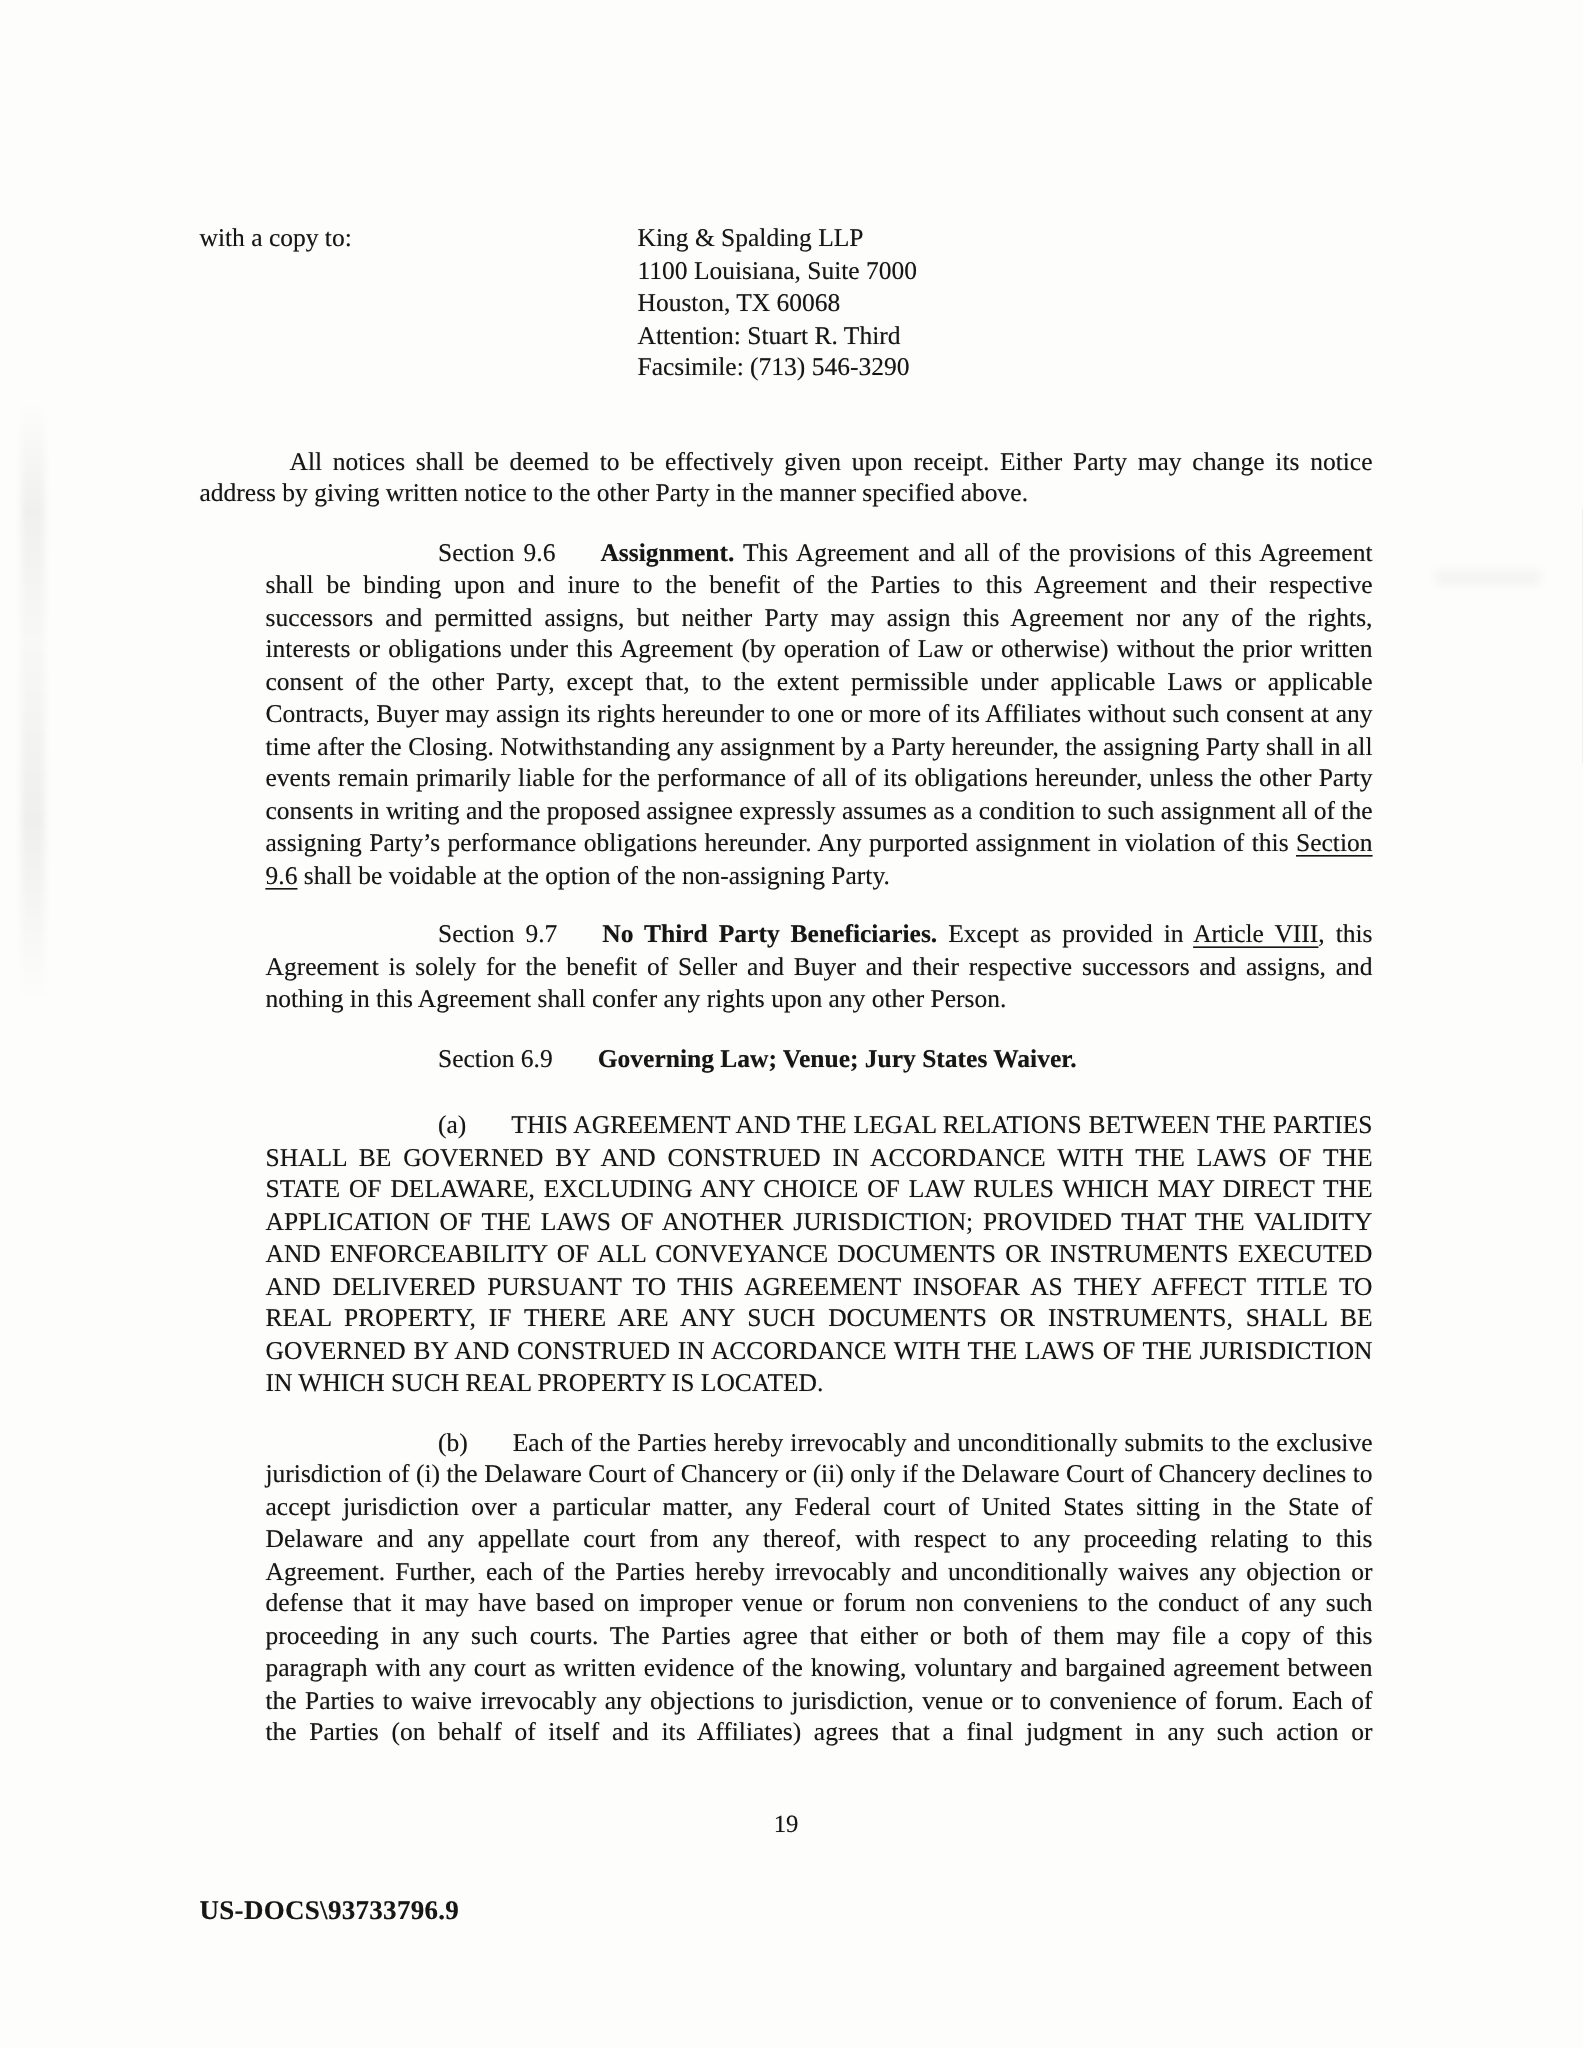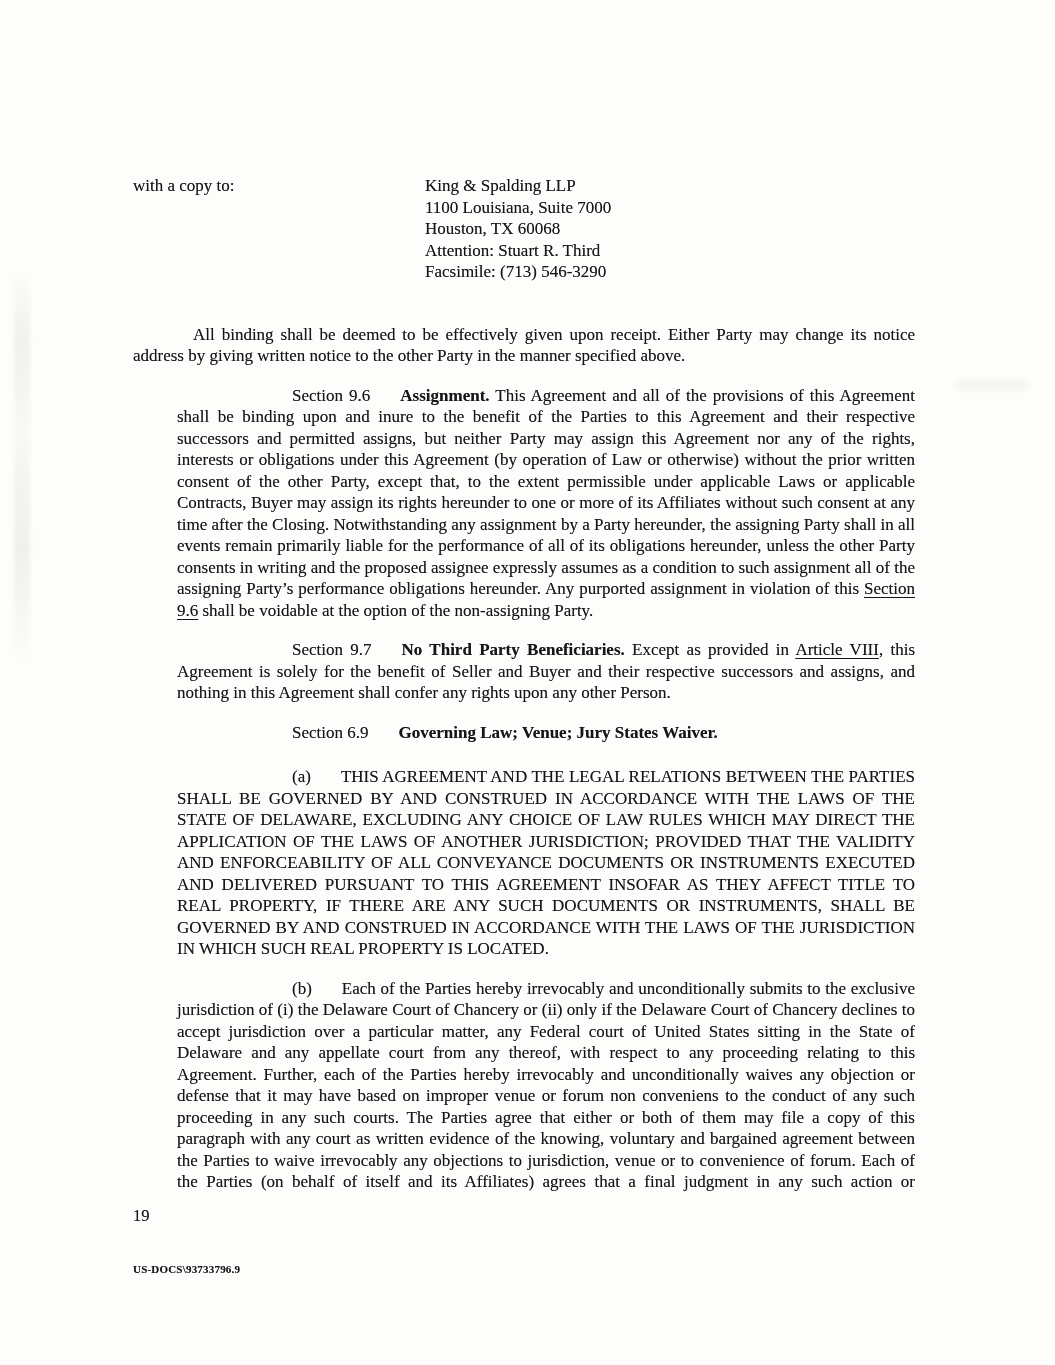--- a/index.html
+++ b/index.html
@@ -23,36 +23,36 @@
     font-size:17px;line-height:21.5px;
   }
   .notice-block{display:flex;margin:0 0 41px 0;}
   .notice-label{width:292px;flex:0 0 292px;}
   .addr-line{white-space:nowrap;}
   .para{
     margin:0 0 18px 0;
     text-align:justify;
     text-shadow:0 0 0.5px rgba(0,0,0,0.45);
   }
-  .notice-block{text-shadow:0 0 0.5px rgba(0,0,0,0.45);margin-top:27px;}
+  .notice-block{text-shadow:0 0 0.5px rgba(0,0,0,0.45);}
   .indent-1{text-indent:60px;}
   .indent-2{text-indent:115px;margin-left:44px;}
   .heading-space{margin-bottom:23px;}
   .justify-last{text-align-last:justify;}
   .b{font-weight:bold;}
   .u{text-decoration:underline;text-underline-offset:3px;}
   .tab{display:inline-block;width:30px;}
   .page-number{
     position:absolute;left:133px;top:1206px;width:782px;
-    text-align:left;font-size:16.5px;
+    text-align:center;font-size:16.5px;
     text-shadow:0 0 0.5px rgba(0,0,0,0.45);
   }
   .doc-footer{
     position:absolute;left:133px;top:1263px;
-    font-size:11px;font-weight:bold;letter-spacing:0.2px;
+    font-size:18px;font-weight:bold;letter-spacing:0.2px;
     text-shadow:0 0 0.5px rgba(0,0,0,0.4);
   }
 </style>
 </head>
 <body>
 
 <div class="page">
   <div class="artifact streak-left"></div>
   <div class="artifact streak-right"></div>
 
@@ -62,21 +62,21 @@
       <div class="notice-address">
           <div class="addr-line">King &amp; Spalding LLP</div>
           <div class="addr-line">1100 Louisiana, Suite 7000</div>
           <div class="addr-line">Houston, TX 60068</div>
           <div class="addr-line">Attention: Stuart R. Third</div>
           <div class="addr-line">Facsimile: (713) 546-3290</div>
         </div>
     </div>
 
     <div>
-        <p class="para indent-1"><span>All binding shall be deemed to be effectively given upon receipt.  Either Party may change its notice address by giving written notice to the other Party in the manner specified above.</span></p>
+        <p class="para indent-1"><span>All notices shall be deemed to be effectively given upon receipt.  Either Party may change its notice address by giving written notice to the other Party in the manner specified above.</span></p>
         <p class="para indent-2"><span>Section 9.6</span><span class="tab"></span><span class="b">Assignment.</span><span>  This Agreement and all of the provisions of this Agreement shall be binding upon and inure to the benefit of the Parties to this Agreement and their respective successors and permitted assigns, but neither Party may assign this Agreement nor any of the rights, interests or obligations under this Agreement (by operation of Law or otherwise) without the prior written consent of the other Party, except that, to the extent permissible under applicable Laws or applicable Contracts, Buyer may assign its rights hereunder to one or more of its Affiliates without such consent at any time after the Closing. Notwithstanding any assignment by a Party hereunder, the assigning Party shall in all events remain primarily liable for the performance of all of its obligations hereunder, unless the other Party consents in writing and the proposed assignee expressly assumes as a condition to such assignment all of the assigning Party’s performance obligations hereunder. Any purported assignment in violation of this </span><span class="u">Section 9.6</span><span> shall be voidable at the option of the non-assigning Party.</span></p>
         <p class="para indent-2"><span>Section 9.7</span><span class="tab"></span><span class="b">No Third Party Beneficiaries.</span><span>  Except as provided in </span><span class="u">Article VIII</span><span>, this Agreement is solely for the benefit of Seller and Buyer and their respective successors and assigns, and nothing in this Agreement shall confer any rights upon any other Person.</span></p>
         <p class="para indent-2 heading-space"><span>Section 6.9</span><span class="tab"></span><span class="b">Governing Law; Venue; Jury States Waiver.</span></p>
         <p class="para indent-2"><span>(a)</span><span class="tab"></span><span>THIS AGREEMENT AND THE LEGAL RELATIONS BETWEEN THE PARTIES SHALL BE GOVERNED BY AND CONSTRUED IN ACCORDANCE WITH THE LAWS OF THE STATE OF DELAWARE, EXCLUDING ANY CHOICE OF LAW RULES WHICH MAY DIRECT THE APPLICATION OF THE LAWS OF ANOTHER JURISDICTION; PROVIDED THAT THE VALIDITY AND ENFORCEABILITY OF ALL CONVEYANCE DOCUMENTS OR INSTRUMENTS EXECUTED AND DELIVERED PURSUANT TO THIS AGREEMENT INSOFAR AS THEY AFFECT TITLE TO REAL PROPERTY, IF THERE ARE ANY SUCH DOCUMENTS OR INSTRUMENTS, SHALL BE GOVERNED BY AND CONSTRUED IN ACCORDANCE WITH THE LAWS OF THE JURISDICTION IN WHICH SUCH REAL PROPERTY IS LOCATED.</span></p>
         <p class="para indent-2 justify-last"><span>(b)</span><span class="tab"></span><span>Each of the Parties hereby irrevocably and unconditionally submits to the exclusive jurisdiction of (i) the Delaware Court of Chancery or (ii) only if the Delaware Court of Chancery declines to accept jurisdiction over a particular matter, any Federal court of United States sitting in the State of Delaware and any appellate court from any thereof, with respect to any proceeding relating to this Agreement.  Further, each of the Parties hereby irrevocably and unconditionally waives any objection or defense that it may have based on improper venue or forum non conveniens to the conduct of any such proceeding in any such courts.  The Parties agree that either or both of them may file a copy of this paragraph with any court as written evidence of the knowing, voluntary and bargained agreement between the Parties to waive irrevocably any objections to jurisdiction, venue or to convenience of forum.  Each of the Parties (on behalf of itself and its Affiliates) agrees that a final judgment in any such action or</span></p>
       </div>
   </div>
 
   <div class="page-number">19</div>
 

